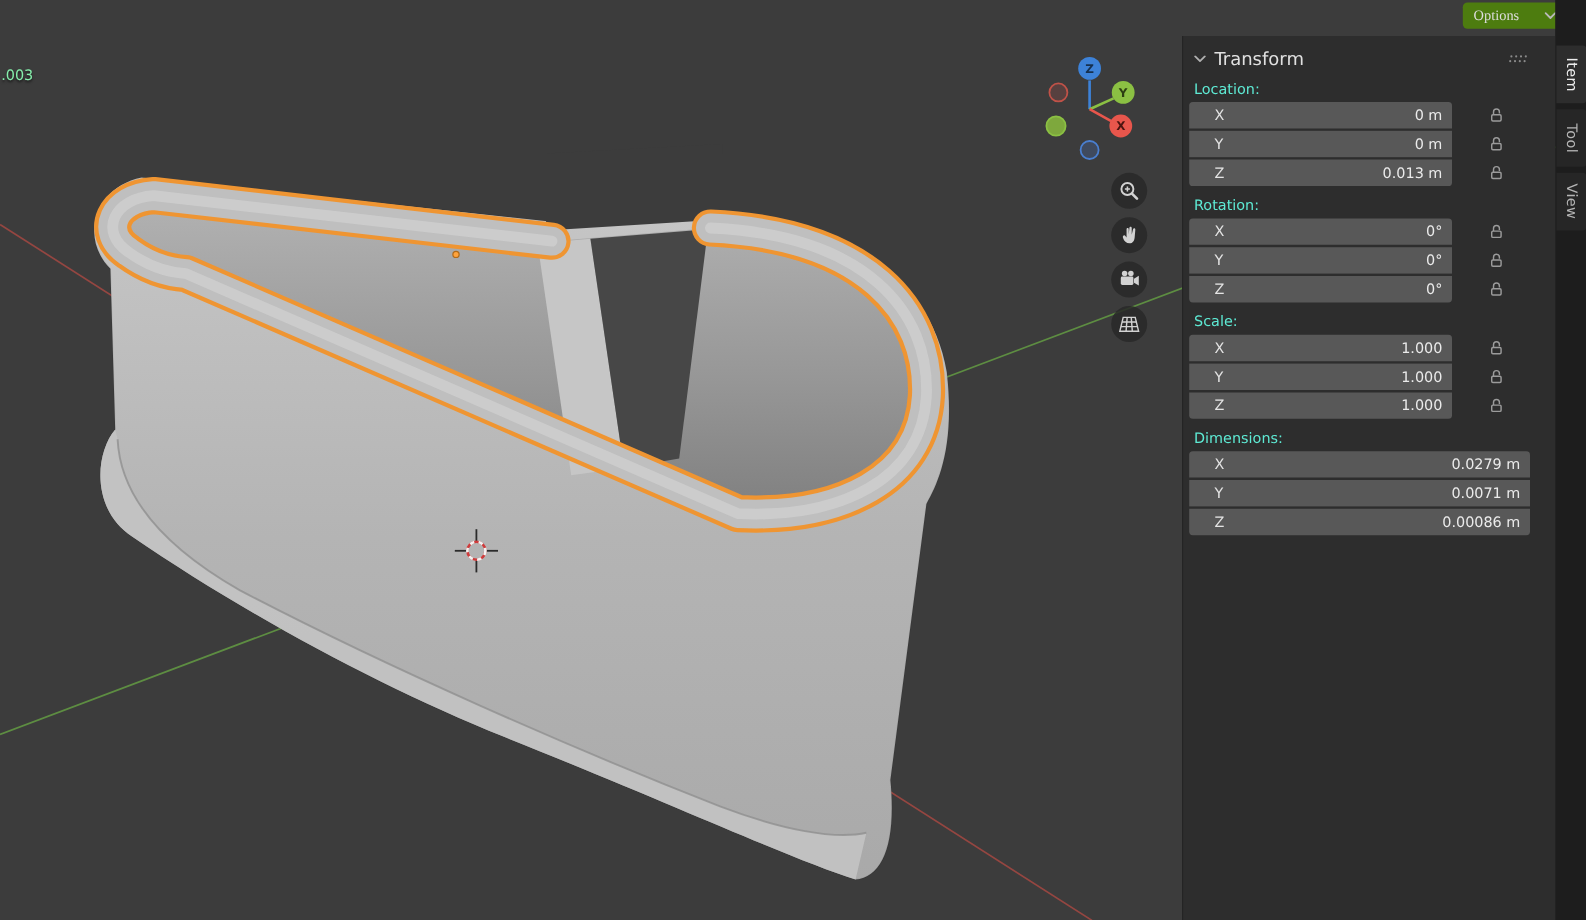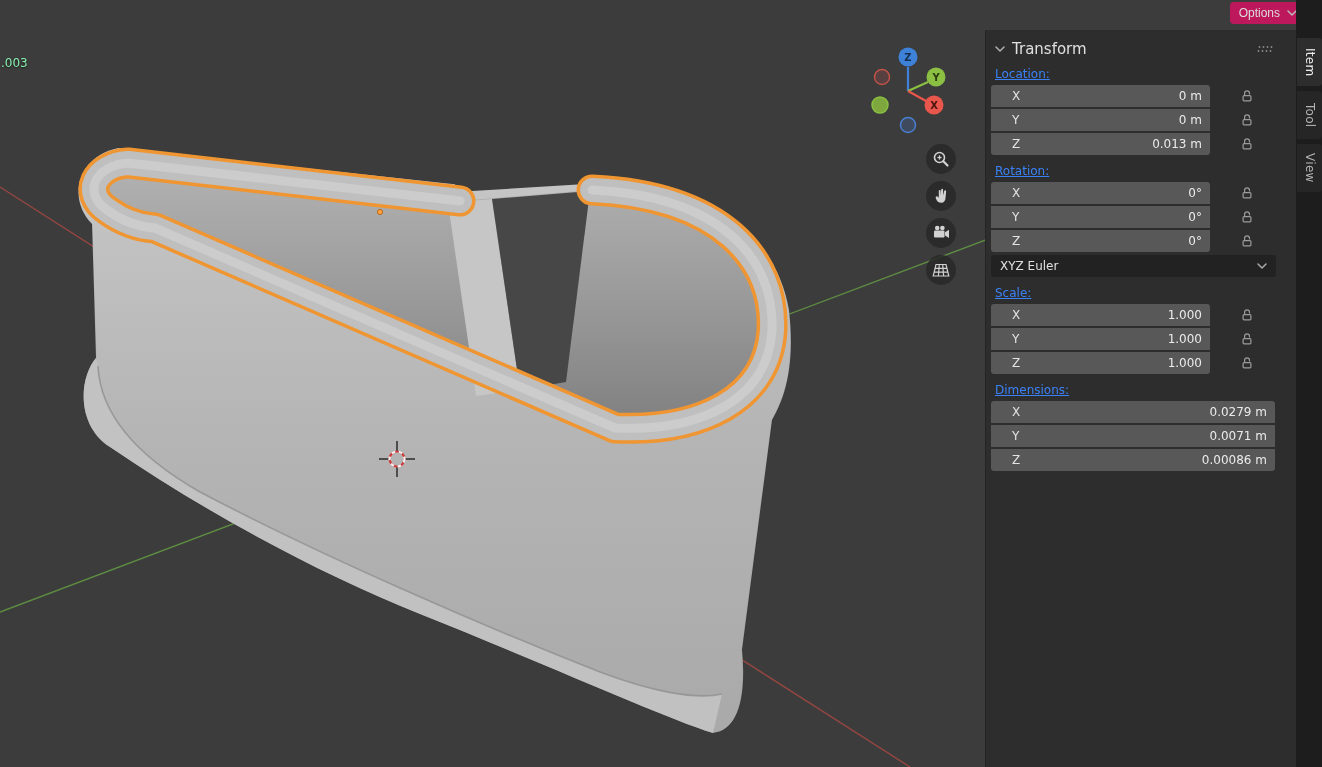--- a/index.html
+++ b/index.html
@@ -14,38 +14,38 @@
   
   .viewport-svg{position:absolute;left:0;top:0;}
   .obj-label{
     position:absolute;left:1px;top:56px;color:#86efac;font-size:12px;
     text-shadow:0 1px 2px rgba(0,0,0,.65);
   }
 
   
   .options-btn{
     position:absolute;top:2px;right:16px;height:22px;
-    background:#be185d;border:none;border-radius:4px;
-    color:#dddddd;font-size:12px;font-family:Liberation Sans, sans-serif;
-    display:flex;align-items:center;gap:7px;padding:0 9px;cursor:default;
+    background:#4d7c0f;border:none;border-radius:4px;
+    color:#dddddd;font-size:12px;font-family:Liberation Serif, serif;
+    display:flex;align-items:center;gap:21px;padding:0 9px;cursor:default;
   }
   .options-btn .chev{color:#b9b9b9;display:flex;}
 
   
   .panel{
     position:absolute;left:985px;top:30px;width:311px;height:737px;
     background:#2d2d2d;box-sizing:border-box;
     padding:8px 21px 0 5px;font-size:12px;color:#c9c9c9;
     border-left:1px solid #242424;
   }
   .panel-header{display:flex;align-items:center;gap:7px;color:#e0e0e0;font-size:15px;margin:2px 0 8px 4px;}
   .panel-header .chev{color:#b0b0b0;display:flex;}
   .grip{margin-left:auto;color:#8a8a8a;display:flex;margin-right:2px;}
 
-  .sec-label{margin:9px 0 4px 4px;color:#3b82f6;text-decoration:underline;}
+  .sec-label{margin:9px 0 4px 4px;color:#5eead4;}
   .prop-row{display:flex;align-items:center;margin-bottom:2px;}
   .num-field{
     width:219px;height:22px;background:#585858;display:flex;align-items:center;
     padding:0 8px;box-sizing:border-box;color:#ebebeb;cursor:default;
   }
   .rows .prop-row:first-child .num-field{border-radius:3px 3px 0 0;}
   .rows .prop-row:last-child  .num-field{border-radius:0 0 3px 3px;}
   .num-field .axis{margin-left:13px;width:14px;color:#e4e4e4;}
   .num-field .val{margin-left:auto;}
   .num-field.wide{width:285px;}
@@ -301,28 +301,20 @@
         <span class="axis">Z</span>
         <span class="val">0°</span>
       </div>
       <button class="lock">
           <svg width="14" height="14">
             <use href="#i-lock"></use>
           </svg>
         </button>
     </div>
   </div>
-  <div class="dropdown">
-    <span>XYZ Euler</span>
-    <span class="chev">
-        <svg width="10" height="6">
-          <use href="#i-chev"></use>
-        </svg>
-      </span>
-  </div>
 
   <div class="sec-label">Scale:</div>
   <div class="rows">
     <div class="prop-row">
       <div class="num-field">
         <span class="axis">X</span>
         <span class="val">1.000</span>
       </div>
       <button class="lock">
           <svg width="14" height="14">

